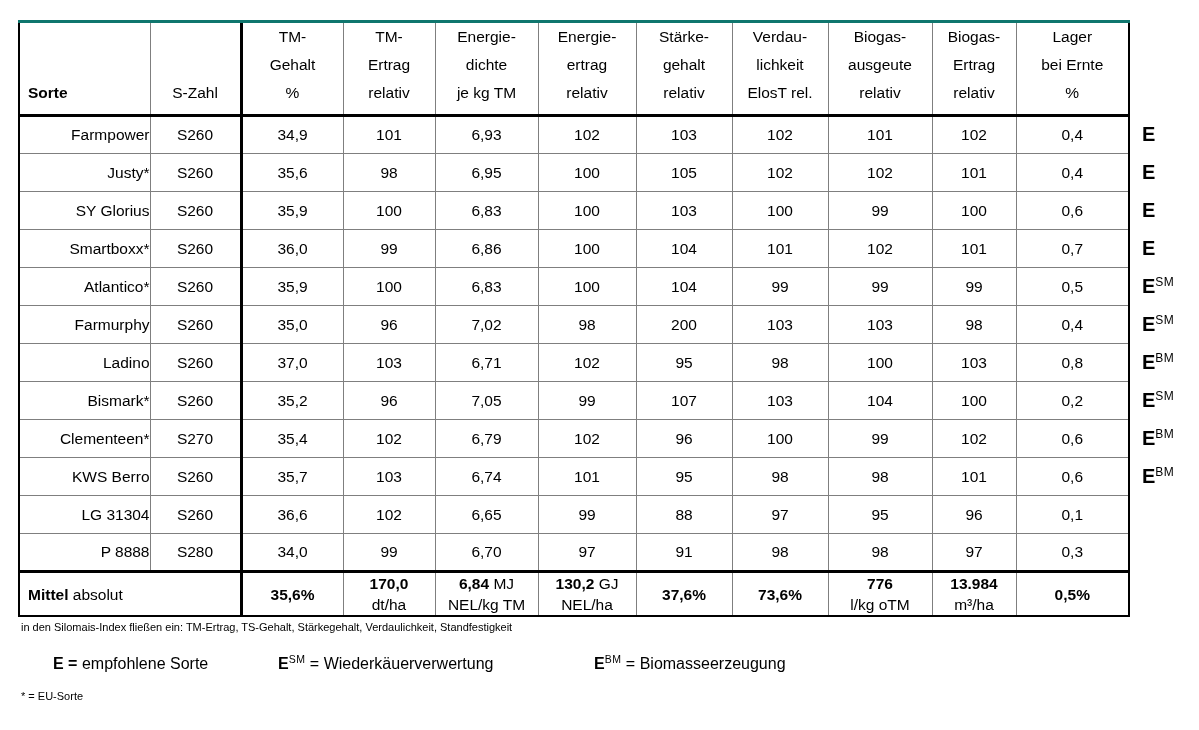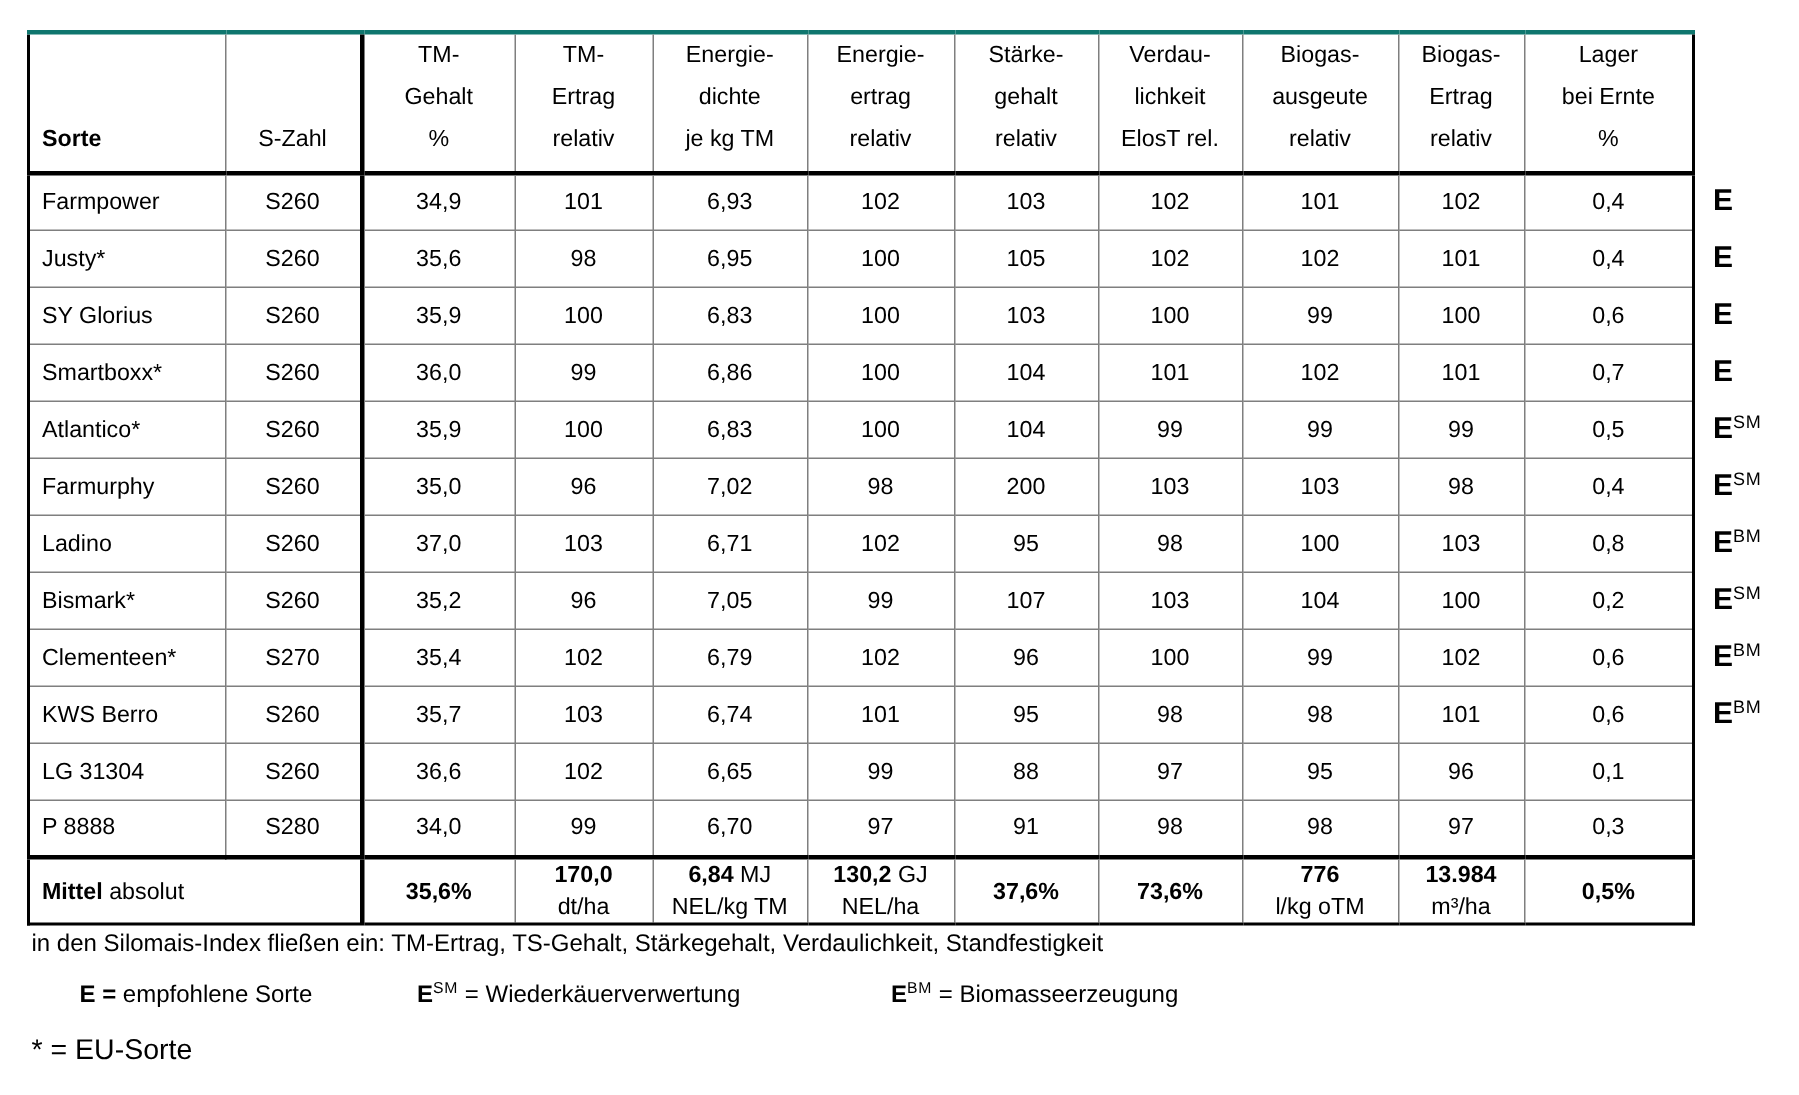--- a/index.html
+++ b/index.html
@@ -41,21 +41,21 @@
     vertical-align: bottom;
     white-space: pre-line;
     line-height: 28px;
     padding-bottom: 7px;
   }
   .tbl thead th.head-sorte {
     text-align: left; font-weight: bold; padding-left: 8px;
   }
 
   .tbl tbody tr { height: 38px; }
-  .tbl td.name-cell { text-align: left; padding-left: 8px; }
+  .tbl td.name-cell { text-align: right; padding-left: 8px; }
 
   .tbl tr.mittel { height: 38px; }
   .tbl tr.mittel td { font-size: 15.5px; line-height: 21px; }
   .tbl td.mittel-label { text-align: left; padding-left: 8px; }
   .b { font-weight: bold; }
 
   
   .tbl td.marker-cell, .tbl th.marker-cell {
     border: none !important;
     text-align: left;
@@ -67,30 +67,30 @@
   .sup {
     font-weight: normal;
     font-size: 12px;
     position: relative;
     top: -7px;
     letter-spacing: 0.5px;
   }
 
   .footnote {
     position: absolute; left: 21px; top: 621px;
-    font-size: 16px;
+    font-size: 11px;
   }
   .legend { position: absolute; top: 655px; left: 0; width: 1199px; height: 24px; }
   .legend-item { position: absolute; font-size: 16px; margin-left: 32px; }
   .legend-item .sym { font-weight: bold; }
   .legend-item .sup { font-size: 10.5px; top: -6px; }
   .legend-item.li-0 { left: 21px; }
   .legend-item.li-1 { left: 246px; }
   .legend-item.li-2 { left: 562px; }
-  .eu-note { position: absolute; left: 21px; top: 690px; font-size: 19px; }
+  .eu-note { position: absolute; left: 21px; top: 690px; font-size: 11px; }
 </style>
 </head>
 <body>
 
 <div class="page">
 
   <table class="tbl">
     <colgroup>
       <col style="width:131px">
         <col style="width:91px">

